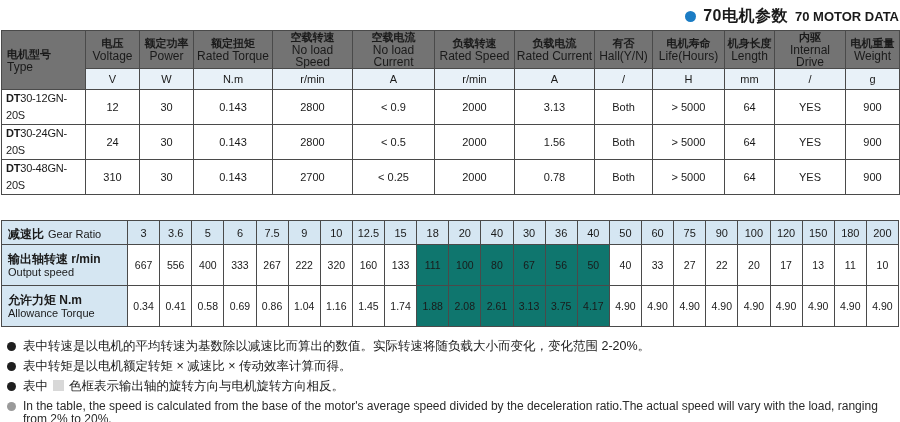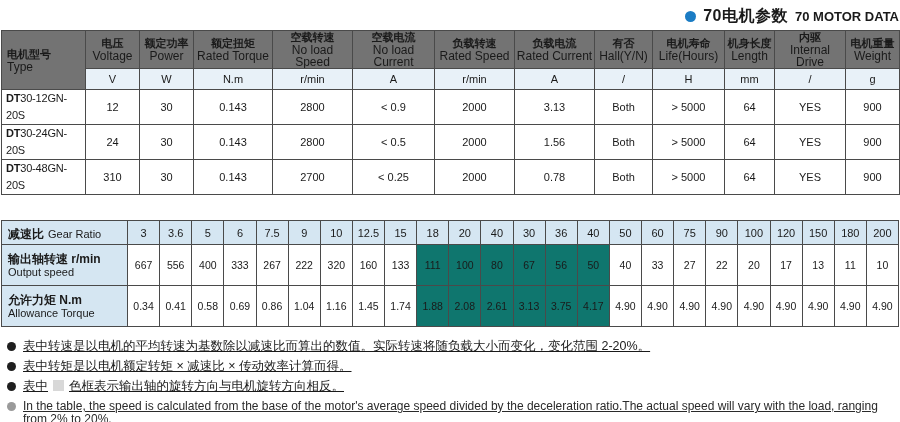--- a/index.html
+++ b/index.html
@@ -34,21 +34,21 @@
   .glabel .en{font-size:11px;font-weight:normal;line-height:13px;}
   .glabel .en.inline{margin-left:4px;}
   .gear-table td{font-size:10.5px;background:#fff;}
   .gear-table .ratio-row td{background:#d5e6f2;height:23px;font-size:11px;}
   .gear-table .val-row td{height:40px;}
   .gear-table td.gray{background:#0f766e;}
 
   
   .notes{list-style:none;margin:13px 0 0;padding:0 0 0 6px;}
   .note{display:flex;align-items:flex-start;gap:7px;margin-bottom:7px;}
-  .note .note-text{font-size:12.5px;line-height:13px;text-decoration:underline;}
+  .note .note-text{font-size:12.5px;line-height:13px;}
   .note.en .note-text{font-size:12px;color:#2a2a2a;}
   .bullet{width:9px;height:9px;border-radius:50%;margin-top:2px;flex-shrink:0;}
   .bullet.cn{background:#1f1f1f;}
   .bullet.en{background:#9a9a9a;}
   .inline-box{display:inline-block;width:11px;height:11px;background:#d8d8d8;margin:0 5px;vertical-align:-1px;}
 </style>
 </head>
 <body>
 
 <div class="page">

